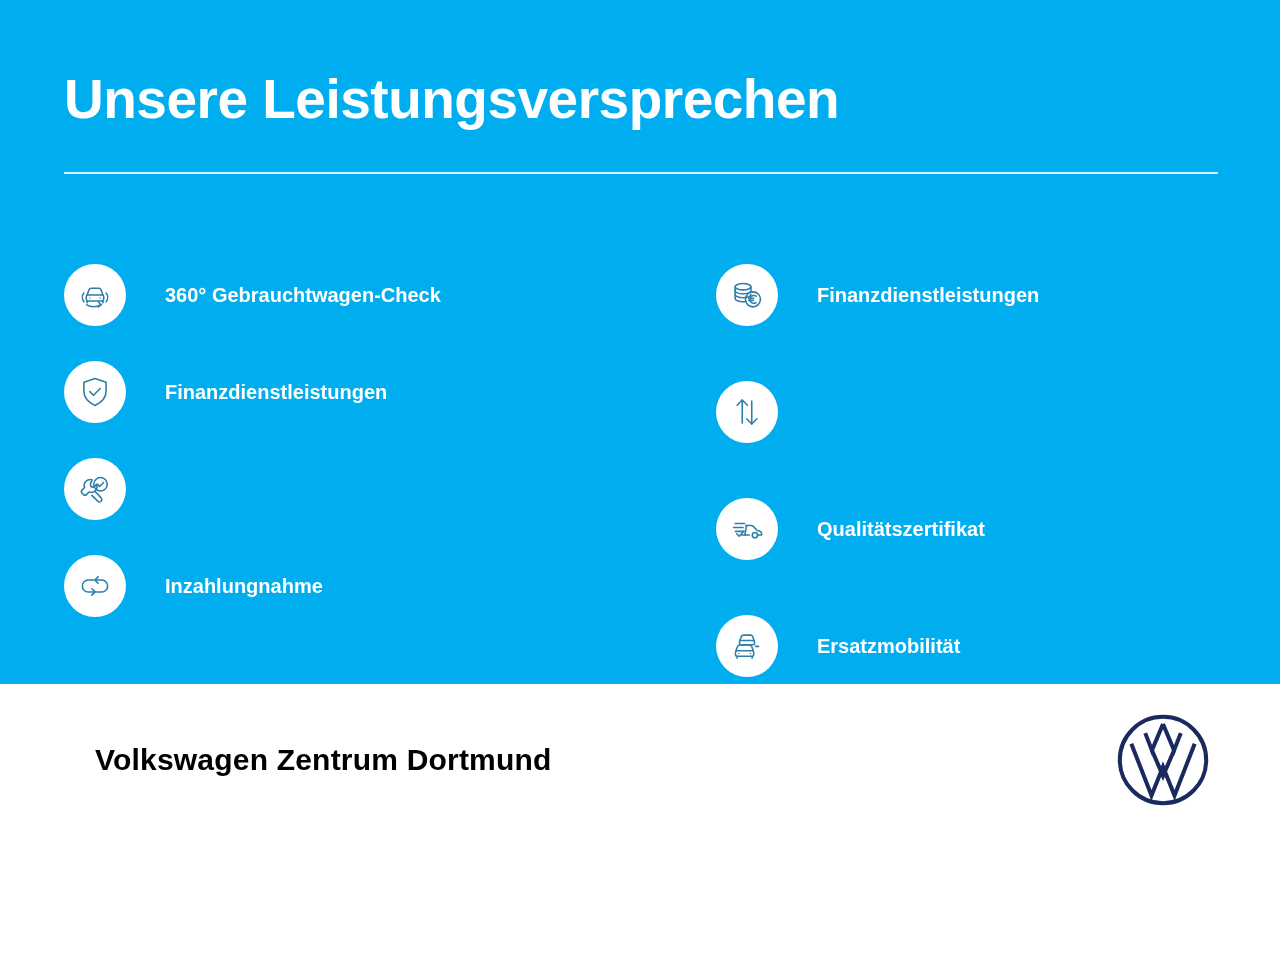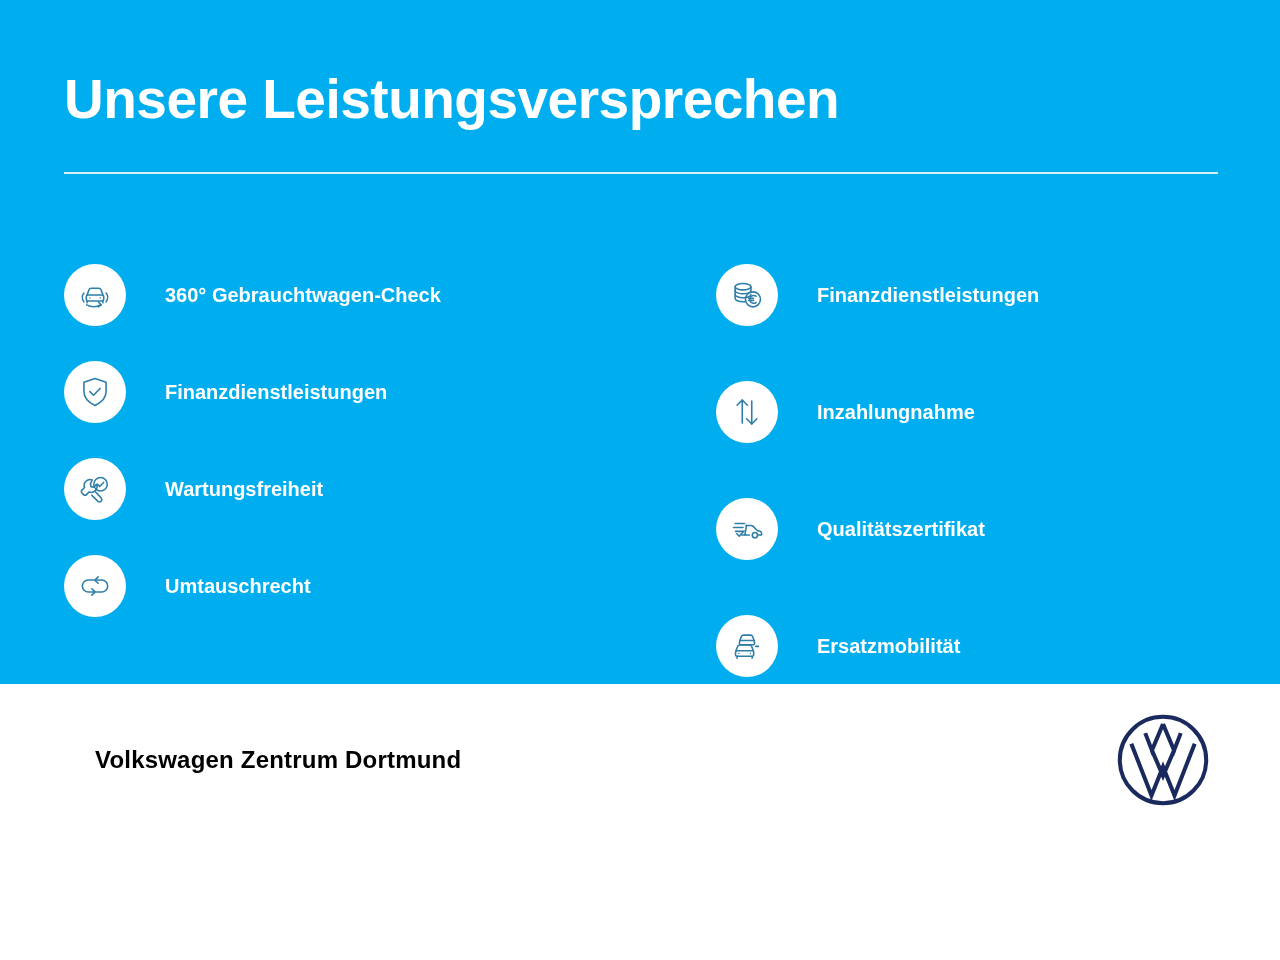--- a/index.html
+++ b/index.html
@@ -106,21 +106,21 @@
     background: #ffffff;
     flex: 0 0 auto;
   }
   .footer-name {
     position: absolute;
     left: 95px;
     top: 50%;
     transform: translateY(-50%);
     margin: 0;
     color: #000000;
-    font-size: 24px;
+    font-size: 30px;
     font-weight: bold;
     letter-spacing: 0.2px;
     white-space: nowrap;
   }
   .footer-logo {
     position: absolute;
     right: 69px;
     top: 50%;
     transform: translateY(-50%);
     width: 96px;
@@ -173,33 +173,32 @@
 
         <div class="promise-item">
           <span class="promise-badge">
             <svg viewBox="0 0 48 48" fill="none" stroke="#2E7EA8" stroke-width="2" stroke-linecap="round" stroke-linejoin="round">
               <path d="M20.5 12.5a7.5 7.5 0 0 0-9.7 9.6l-3.3 3.3a2.6 2.6 0 0 0 0 3.7l2 2a2.6 2.6 0 0 0 3.7 0l3.3-3.3a7.5 7.5 0 0 0 9.6-9.7l-3.6 3.6-3.6-.7-.7-3.6z"></path>
               <path d="M24.5 27.5L32 35.5a3 3 0 0 1-4.2 4.2L20 32"></path>
               <circle cx="31" cy="18" r="8.5"></circle>
               <path d="M27.2 18.2l2.7 2.7 5-5.2"></path>
             </svg>
           </span>
-          <span class="promise-label">Wartungsfreiheit</span>
         </div>
 
         <div class="promise-item">
           <span class="promise-badge">
             <svg viewBox="0 0 48 48" fill="none" stroke="#2E7EA8" stroke-width="2" stroke-linecap="round" stroke-linejoin="round">
               <path d="M22 16.5h-6.5a7.5 7.5 0 0 0 0 15H24"></path>
               <path d="M20 27.5l4.2 4-4.2 4"></path>
               <path d="M26 31.5h6.5a7.5 7.5 0 0 0 0-15H24"></path>
               <path d="M28 20.5l-4.2-4 4.2-4"></path>
             </svg>
           </span>
-          <span class="promise-label">Umtauschrecht</span>
+          <span class="promise-label">Inzahlungnahme</span>
         </div>
 
       </div>
 
       <div class="promise-col right">
 
         <div class="promise-item">
           <span class="promise-badge">
             <svg viewBox="0 0 48 48" fill="none" stroke="#2E7EA8" stroke-width="2" stroke-linecap="round" stroke-linejoin="round">
               <ellipse cx="19" cy="13.5" rx="10" ry="4"></ellipse>
@@ -217,21 +216,20 @@
 
         <div class="promise-item">
           <span class="promise-badge">
             <svg viewBox="0 0 48 48" fill="none" stroke="#2E7EA8" stroke-width="2" stroke-linecap="round" stroke-linejoin="round">
               <path d="M18 38V9"></path>
               <path d="M11.5 15.5L18 8.8l6.5 6.7"></path>
               <path d="M30 10v29"></path>
               <path d="M23.5 32.5l6.5 6.7 6.5-6.7"></path>
             </svg>
           </span>
-          <span class="promise-label">Inzahlungnahme</span>
         </div>
 
         <div class="promise-item">
           <span class="promise-badge">
             <svg viewBox="0 0 48 48" fill="none" stroke="#2E7EA8" stroke-width="2" stroke-linecap="round" stroke-linejoin="round">
               <path d="M22.5 19.5h6.5a4 4 0 0 1 2.9 1.2l5 5.2 3.5.9a2.6 2.6 0 0 1 2 2.5v2.2h-5"></path>
               <path d="M27 31.5h-9.5"></path>
               <circle cx="34" cy="31.8" r="3.3"></circle>
               <path d="M23.5 19.5l-2.2 12"></path>
               <path d="M9 17h12M7 22h12M9.5 27h9"></path>

